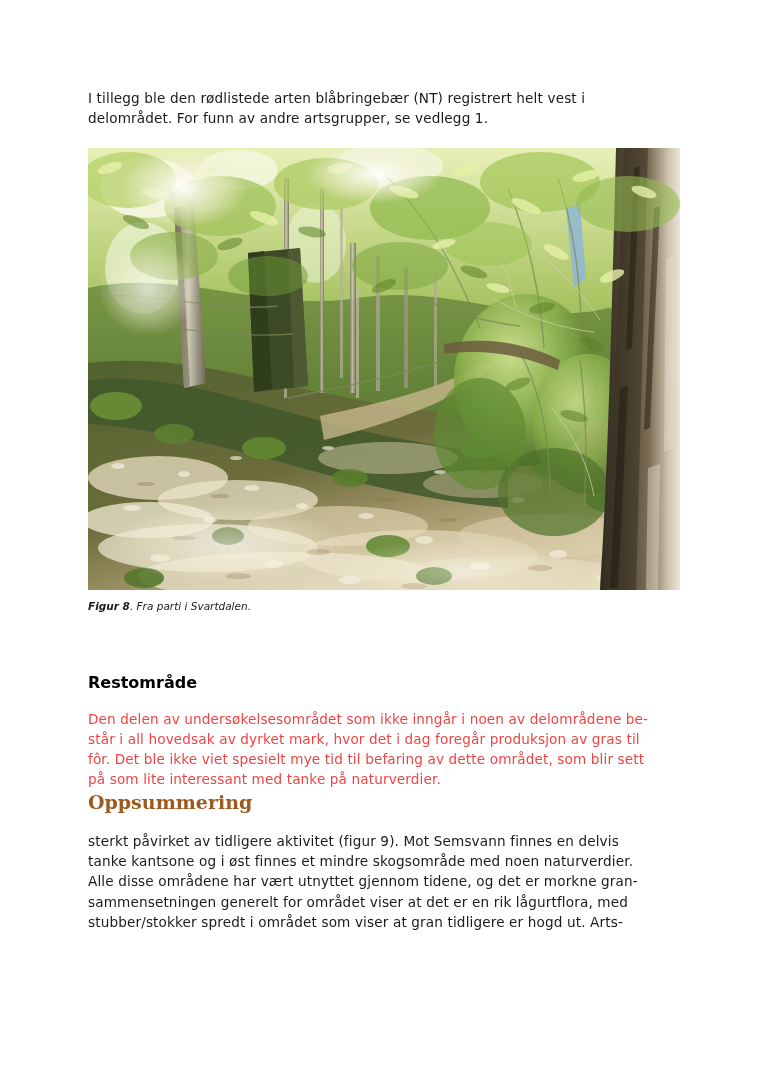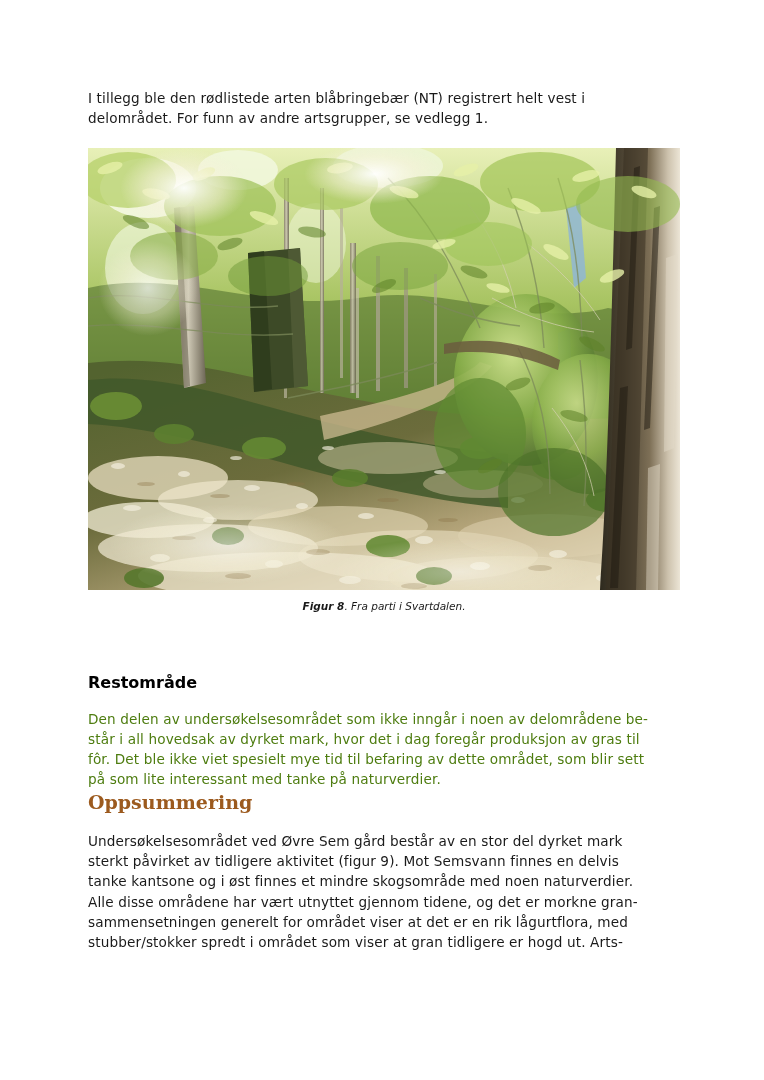--- a/index.html
+++ b/index.html
@@ -44,21 +44,20 @@
     letter-spacing: 0.01em;
   }
   .para .ln { display: block; white-space: pre; }
 
   
   #intro-paragraph { margin-bottom: 0; }
 
   
   .figure-block {
     margin-top: 19px;
-    text-align: center;
   }
   .figure-image-wrap {
     width: 592px;
     height: 442px;
     position: relative;
     overflow: hidden;
     background: #6f8a3c;
     line-height: 0;
   }
   .figure-image-wrap svg { display: block; }
@@ -354,30 +353,29 @@
 
           <path d="M356 196 C400 188, 440 196, 472 212 L470 222 C436 208, 398 200, 356 206 Z" fill="#6b5c3e" opacity="0.85"></path>
         </svg>
       </div>
       <div class="figure-caption">
         <span class="cap-label">Figur 8</span><span>. Fra parti i Svartdalen.</span>
       </div>
     </div>
 
     <h2 class="heading-sans" id="restomrade-heading">Restområde</h2>
-    <p class="para gap-after-heading" style="color: #4d7c0f;">
+    <p class="para gap-after-heading" style="color: #ef4444;">
       <span class="ln">Den delen av undersøkelsesområdet som ikke inngår i noen av delområdene be-</span>
       <span class="ln">står i all hovedsak av dyrket mark, hvor det i dag foregår produksjon av gras til</span>
       <span class="ln">fôr. Det ble ikke viet spesielt mye tid til befaring av dette området, som blir sett</span>
       <span class="ln">på som lite interessant med tanke på naturverdier.</span>
     </p>
 
     <h2 class="heading-serif" id="oppsummering-heading" style="color: rgb(156, 90, 30);">Oppsummering</h2>
     <p class="para gap-after-heading-serif" style="color: rgb(26, 26, 26);">
-      <span class="ln">Undersøkelsesområdet ved Øvre Sem gård består av en stor del dyrket mark</span>
       <span class="ln">sterkt påvirket av tidligere aktivitet (figur 9). Mot Semsvann finnes en delvis</span>
       <span class="ln">tanke kantsone og i øst finnes et mindre skogsområde med noen naturverdier.</span>
       <span class="ln">Alle disse områdene har vært utnyttet gjennom tidene, og det er morkne gran-</span>
       <span class="ln">sammensetningen generelt for området viser at det er en rik lågurtflora, med</span>
       <span class="ln">stubber/stokker spredt i området som viser at gran tidligere er hogd ut. Arts-</span>
     </p>
 
   </div>
 </div>
 

